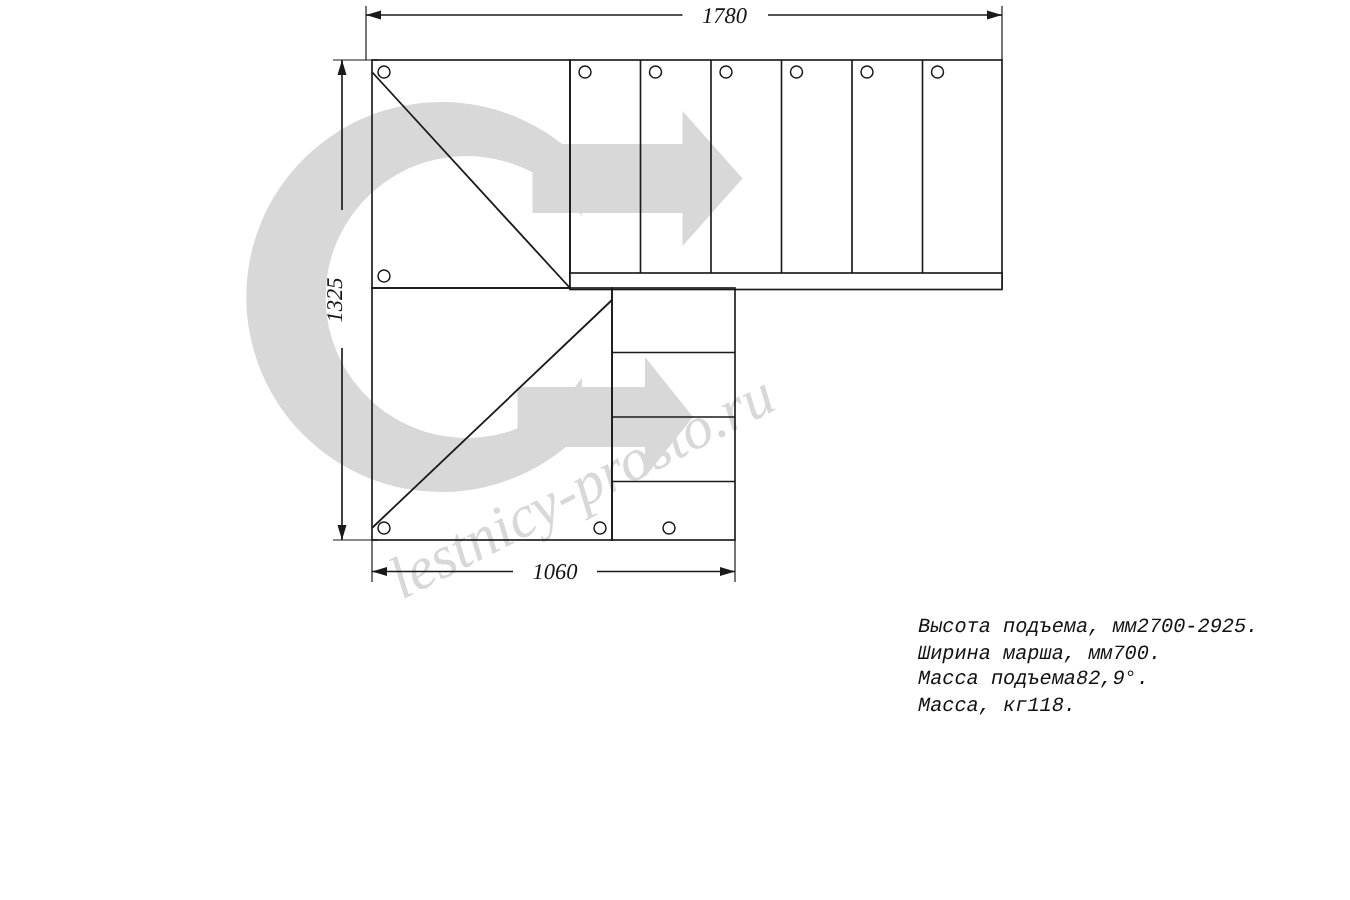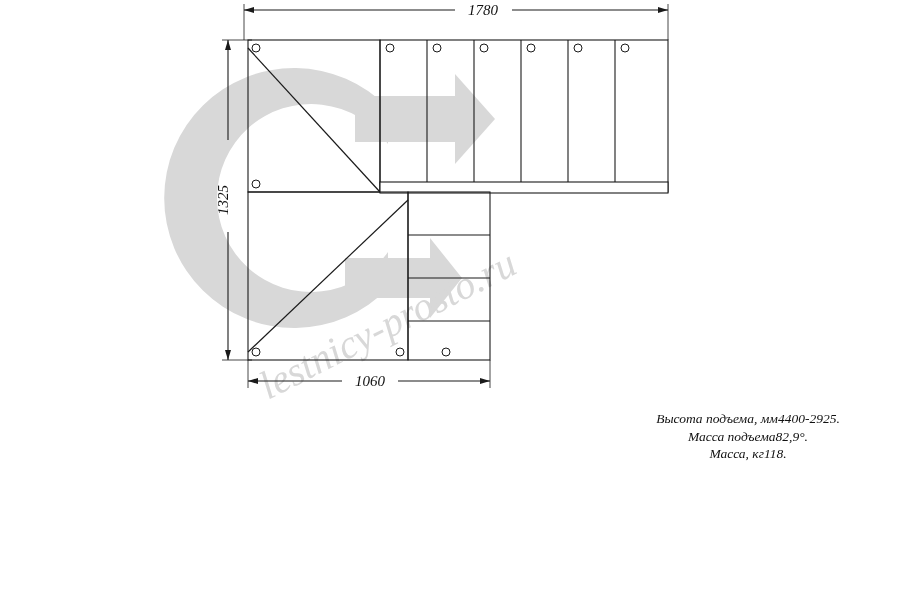--- a/index.html
+++ b/index.html
@@ -32,23 +32,24 @@
     top: 410px;
     width: 272px;
     font-family: "Liberation Serif", serif;
     font-style: italic;
     font-size: 13.5px;
     color: #111111;
     line-height: 17.6px;
   }
   .spec-row {
     display: flex;
-    justify-content: center;
+    justify-content: flex-start;
     align-items: baseline;
     white-space: nowrap;
+    font-family: Liberation Mono, monospace;
   }
   .spec-label {
     text-align: left;
   }
   .spec-value {
     text-align: right;
   }
   .dim-text {
     font-family: "Liberation Serif", serif;
     font-style: italic;
@@ -154,21 +155,25 @@
     </g>
 
     <text class="dim-text" x="483" y="15" text-anchor="middle">1780</text>
     <text class="dim-text" x="228" y="200" text-anchor="middle" transform="rotate(-90 228 200)">1325</text>
     <text class="dim-text" x="370" y="386" text-anchor="middle">1060</text>
   </svg>
 
   <div class="spec-table">
     <div class="spec-row">
       <span class="spec-label">Высота подъема, мм</span>
-      <span class="spec-value">4400-2925.</span>
+      <span class="spec-value">2700-2925.</span>
+    </div>
+    <div class="spec-row">
+      <span class="spec-label">Ширина марша, мм</span>
+      <span class="spec-value">700.</span>
     </div>
     <div class="spec-row">
       <span class="spec-label">Масса подъема</span>
       <span class="spec-value">82,9°.</span>
     </div>
     <div class="spec-row">
       <span class="spec-label">Масса, кг</span>
       <span class="spec-value">118.</span>
     </div>
   </div>

